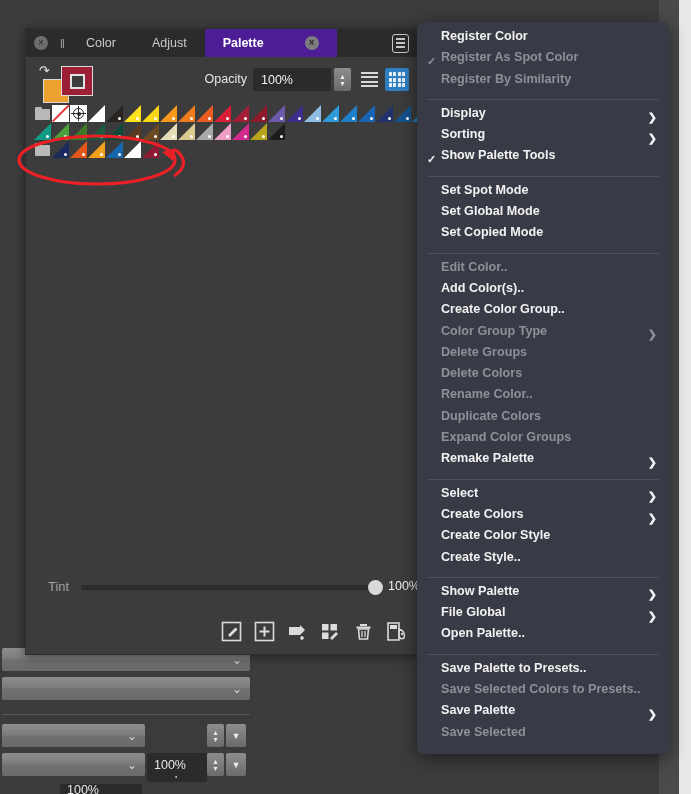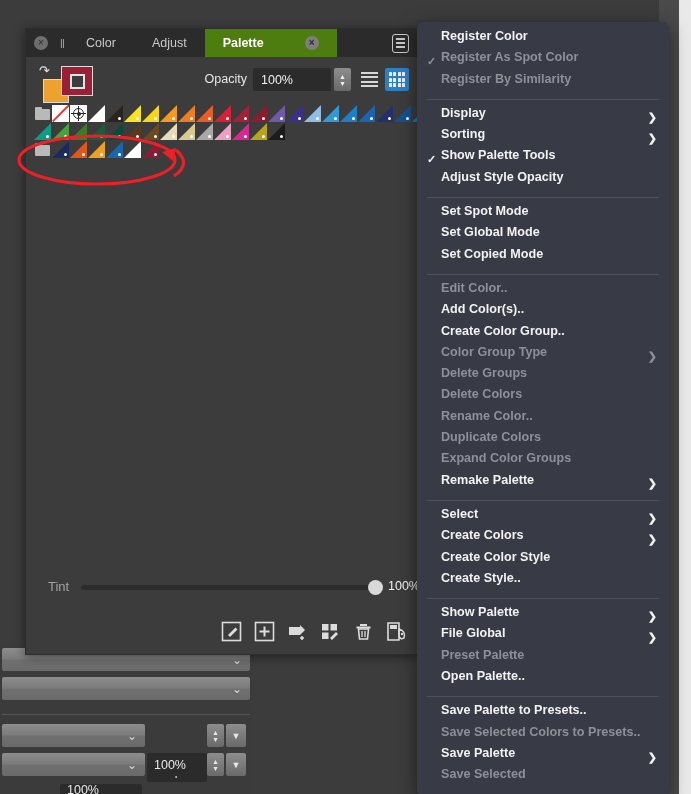--- a/index.html
+++ b/index.html
@@ -83,21 +83,21 @@
   }
   .grip {
     width: 12px; display: flex; align-items: center; justify-content: center;
     color: #9a9a9a; font-size: 13px; letter-spacing: -1px;
   }
   .tab {
     padding: 0 18px; display: flex; align-items: center; gap: 7px;
     color: #c9c9c9; font-size: 12.5px; cursor: default;
   }
   .tab.active {
-    background: #4d7c0f; color: #ffffff; font-weight: bold; gap: 41px;
+    background: #4c1d95; color: #ffffff; font-weight: bold; gap: 41px;
   }
   .tab .xcircle { background: #7e7e7e; }
   .hamburger {
     margin-left: auto; width: 34px;
     display: flex; align-items: center; justify-content: center;
   }
   .ham-box {
     width: 17px; height: 19px; border: 1.6px solid #c8c8c8; border-radius: 3px;
     display: flex; flex-direction: column; justify-content: center; gap: 2.5px;
     padding: 0 3px;
@@ -613,23 +613,20 @@
         <span class="arrow">❯</span>
       </div>
       <div class="mi">
         <span>Sorting</span>
         <span class="arrow">❯</span>
       </div>
       <div class="mi">
         <span class="check">✓</span>
         <span>Show Palette Tools</span>
       </div>
-      <div class="mi">
-        <span>Adjust Style Opacity</span>
-      </div>
       <div class="msep"></div>
       <div class="mi">
         <span>Set Spot Mode</span>
       </div>
       <div class="mi">
         <span>Set Global Mode</span>
       </div>
       <div class="mi">
         <span>Set Copied Mode</span>
       </div>
@@ -683,23 +680,20 @@
       </div>
       <div class="msep"></div>
       <div class="mi">
         <span>Show Palette</span>
         <span class="arrow">❯</span>
       </div>
       <div class="mi">
         <span>File Global</span>
         <span class="arrow">❯</span>
       </div>
-      <div class="mi disabled">
-        <span>Preset Palette</span>
-      </div>
       <div class="mi">
         <span>Open Palette..</span>
       </div>
       <div class="msep"></div>
       <div class="mi">
         <span>Save Palette to Presets..</span>
       </div>
       <div class="mi disabled">
         <span>Save Selected Colors to Presets..</span>
       </div>

